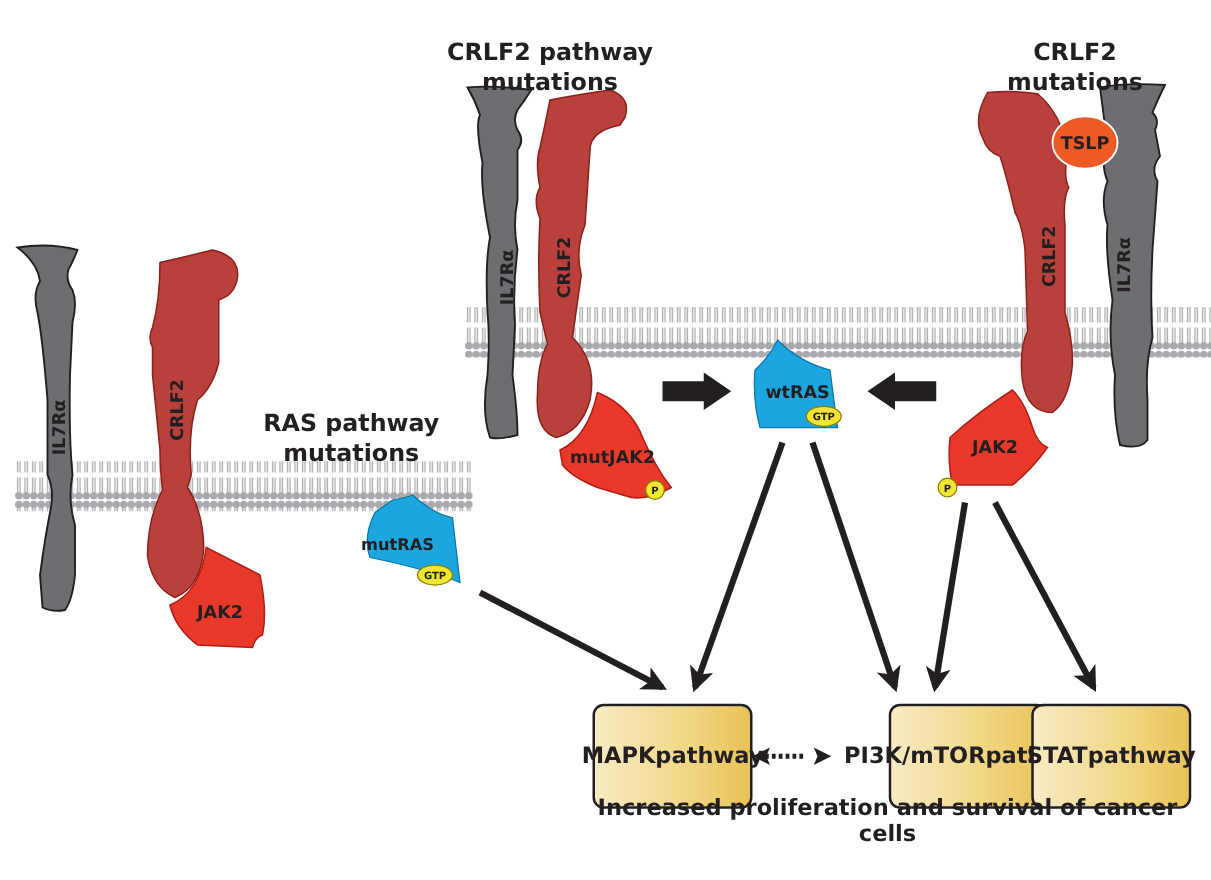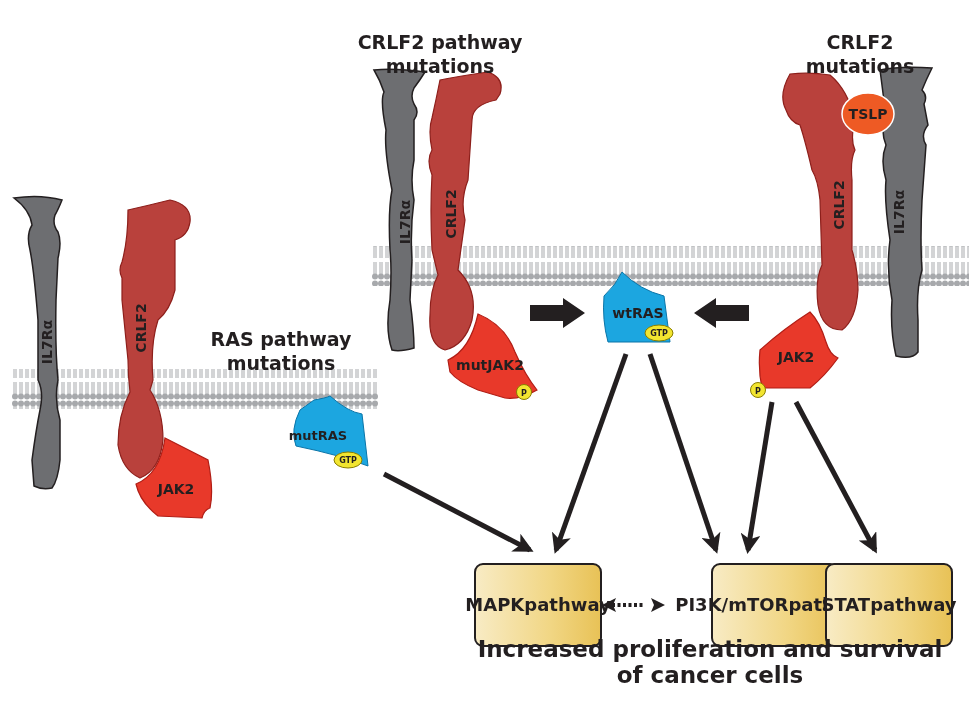--- a/index.html
+++ b/index.html
@@ -6,21 +6,21 @@
   body { width: 969px; height: 704px; position: relative; overflow: hidden;
          font-family: "DejaVu Sans", sans-serif; }
   #stage { position: absolute; left: 0; top: 0; width: 969px; height: 704px; }
   .hdr { position: absolute; font-weight: bold; color: #231f20; text-align: center;
          font-size: 19px; line-height: 24px; margin-top: 20px; }
   .box { position: absolute; width: 124px; height: 80px; border: 2px solid #231f20;
          border-radius: 9px; background: linear-gradient(90deg, #f8ebc4 0%, #f1d684 60%, #e8c257 100%);
          display: flex; flex-direction: row; justify-content: center; align-items: center;
          font-weight: bold; color: #231f20; font-size: 18px; line-height: 24px; text-align: center; }
   .footer { position: absolute; left: 470px; top: 636px; width: 480px; text-align: center;
-            font-weight: bold; font-size: 23px; color: #231f20; }
+            font-weight: bold; font-size: 18px; color: #231f20; }
   svg text { font-family: "DejaVu Sans", sans-serif; font-weight: bold; }
 </style>
 </head>
 <body>
 
 <div id="stage">
   <svg width="969" height="704" viewBox="0 0 969 704" xmlns="http://www.w3.org/2000/svg">
     <defs>
       <pattern id="lipid" x="0" y="0" width="6" height="40" patternUnits="userSpaceOnUse">
         <circle cx="3" cy="3.5" r="3" fill="#a7a9ac"></circle>

